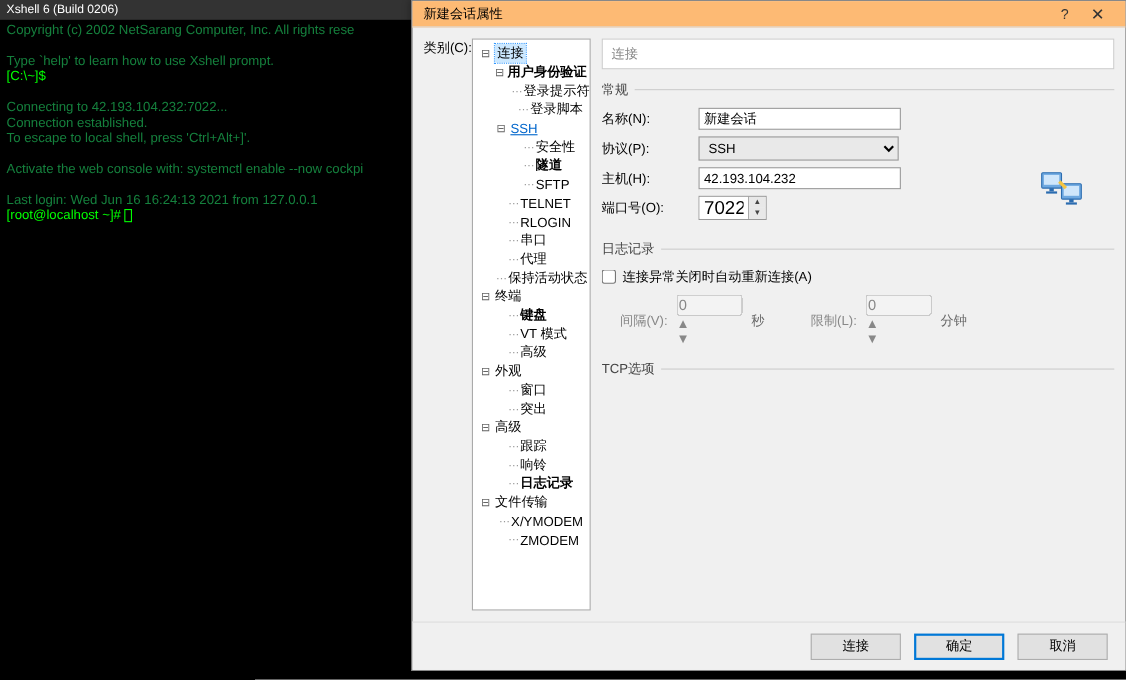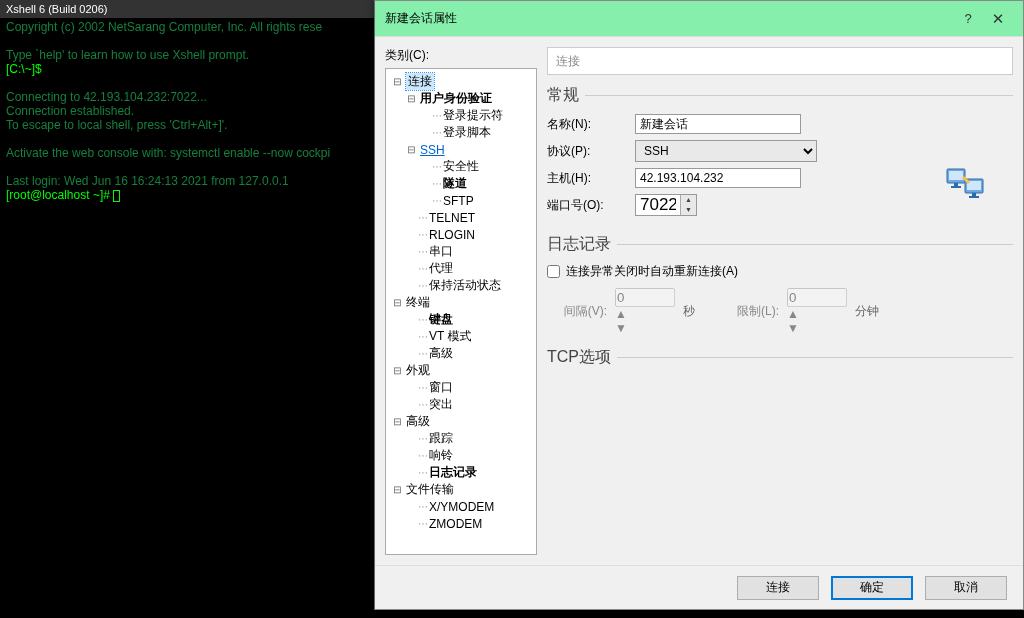--- a/index.html
+++ b/index.html
@@ -6,48 +6,48 @@
 body { width: 1024px; height: 618px; overflow: hidden; position: relative; background: #fff; }
 
 .terminal { position: absolute; left: 0; top: 0; width: 1024px; height: 618px; background: #000; color: #ccc; font-family: "Consolas", "Courier New", monospace; font-size: 12px; line-height: 14px; padding: 0; }
 .terminal .title { background: #333; color: #fff; padding: 2px 6px; font-size: 11px; display: flex; align-items: center; }
 .terminal .content { padding: 2px 6px; white-space: pre; }
 .t-green { color: #0f0; }
 .t-white { color: #15803d; }
 .cursor { display: inline-block; width: 7px; height: 12px; border: 1px solid #0f0; vertical-align: middle; }
 
 .dialog { position: absolute; left: 374px; top: 0; width: 650px; height: 610px; background: #f0f0f0; border: 1px solid #888; border-left: 1px solid #666; display: flex; flex-direction: column; box-shadow: -2px 0 6px rgba(0,0,0,0.25); }
-.dialog-title { height: 36px; display: flex; align-items: center; padding: 0 10px; background: #86efac; border-bottom: 1px solid #ddd; font-size: 12px; }
+.dialog-title { height: 24px; display: flex; align-items: center; padding: 0 10px; background: #fdba74; border-bottom: 1px solid #ddd; font-size: 12px; }
 .dialog-title .spacer { flex: 1; }
 .dialog-title .help, .dialog-title .close { width: 30px; text-align: center; font-size: 13px; color: #333; cursor: default; }
 .dialog-title .close { font-size: 15px; }
 
 .dialog-body { flex: 1; display: flex; padding: 10px; gap: 10px; }
 
-.category-pane { width: 152px; display: flex; flex-direction: column; }
+.category-pane { width: 152px; display: flex; flex-direction: row; }
 .category-label { font-size: 12px; margin-bottom: 4px; }
 .tree { border: 1px solid #aaa; background: #fff; flex: 1; overflow: auto; font-size: 12px; padding: 4px 2px; }
 .tree-node { display: flex; align-items: center; height: 17px; padding-right: 4px; cursor: default; white-space: nowrap; }
 .tree-node .twist { width: 11px; text-align: center; color: #666; font-size: 10px; margin-right: 1px; }
 .tree-node .dots { color: #999; letter-spacing: -1px; margin-right: 2px; font-size: 10px; }
 .tree-node .lbl { }
 .tree-node.sel .lbl { background: #cce8ff; outline: 1px dotted #3399ff; padding: 0 2px; }
 .tree-node .lbl.link { color: #0066cc; text-decoration: underline; }
 .tree-node .lbl.bold { font-weight: bold; }
 
 .right-pane { flex: 1; display: flex; flex-direction: column; font-size: 12px; }
 .right-header { background: #fff; border: 1px solid #ccc; height: 28px; display: flex; align-items: center; padding: 0 8px; color: #888; margin-bottom: 10px; }
 
 .group { margin-bottom: 8px; padding-bottom: 4px; }
-.group-title { display: flex; align-items: center; font-size: 16px; color: #444; margin-bottom: 8px; }
+.group-title { display: flex; align-items: center; font-size: 12px; color: #444; margin-bottom: 8px; }
 .group-title::after { content: ''; flex: 1; border-top: 1px solid #ccc; margin-left: 6px; }
 .row { display: flex; align-items: center; margin-bottom: 6px; }
 .row label { width: 88px; }
 .row input[type="text"], .row select, .row textarea { border: 1px solid #999; background: #fff; font-size: 12px; padding: 2px 4px; }
-.row .input-n { width: 166px; height: 20px; }
+.row .input-n { width: 184px; height: 20px; }
 .row select { width: 182px; height: 22px; background: #e9e9e9; }
 .row .spin-wrap { display: inline-flex; border: 1px solid #999; height: 22px; background: #fff; }
 .row .spin-wrap input { border: none; width: 112px; padding: 2px 4px; font-size: 17px; outline: none; }
 .row .spin-wrap.small input { width: 44px; }
 .row .spin-wrap .spins { width: 16px; display: flex; flex-direction: column; border-left: 1px solid #aaa; }
 .row .spin-wrap .spins div { flex: 1; font-size: 7px; line-height: 9px; text-align: center; background: #e8e8e8; color: #444; }
 .row textarea { width: 182px; height: 58px; resize: none; }
 .conn-icon { position: absolute; right: 28px; top: 120px; }
 .conn-icon svg { width: 40px; height: 34px; }
 

